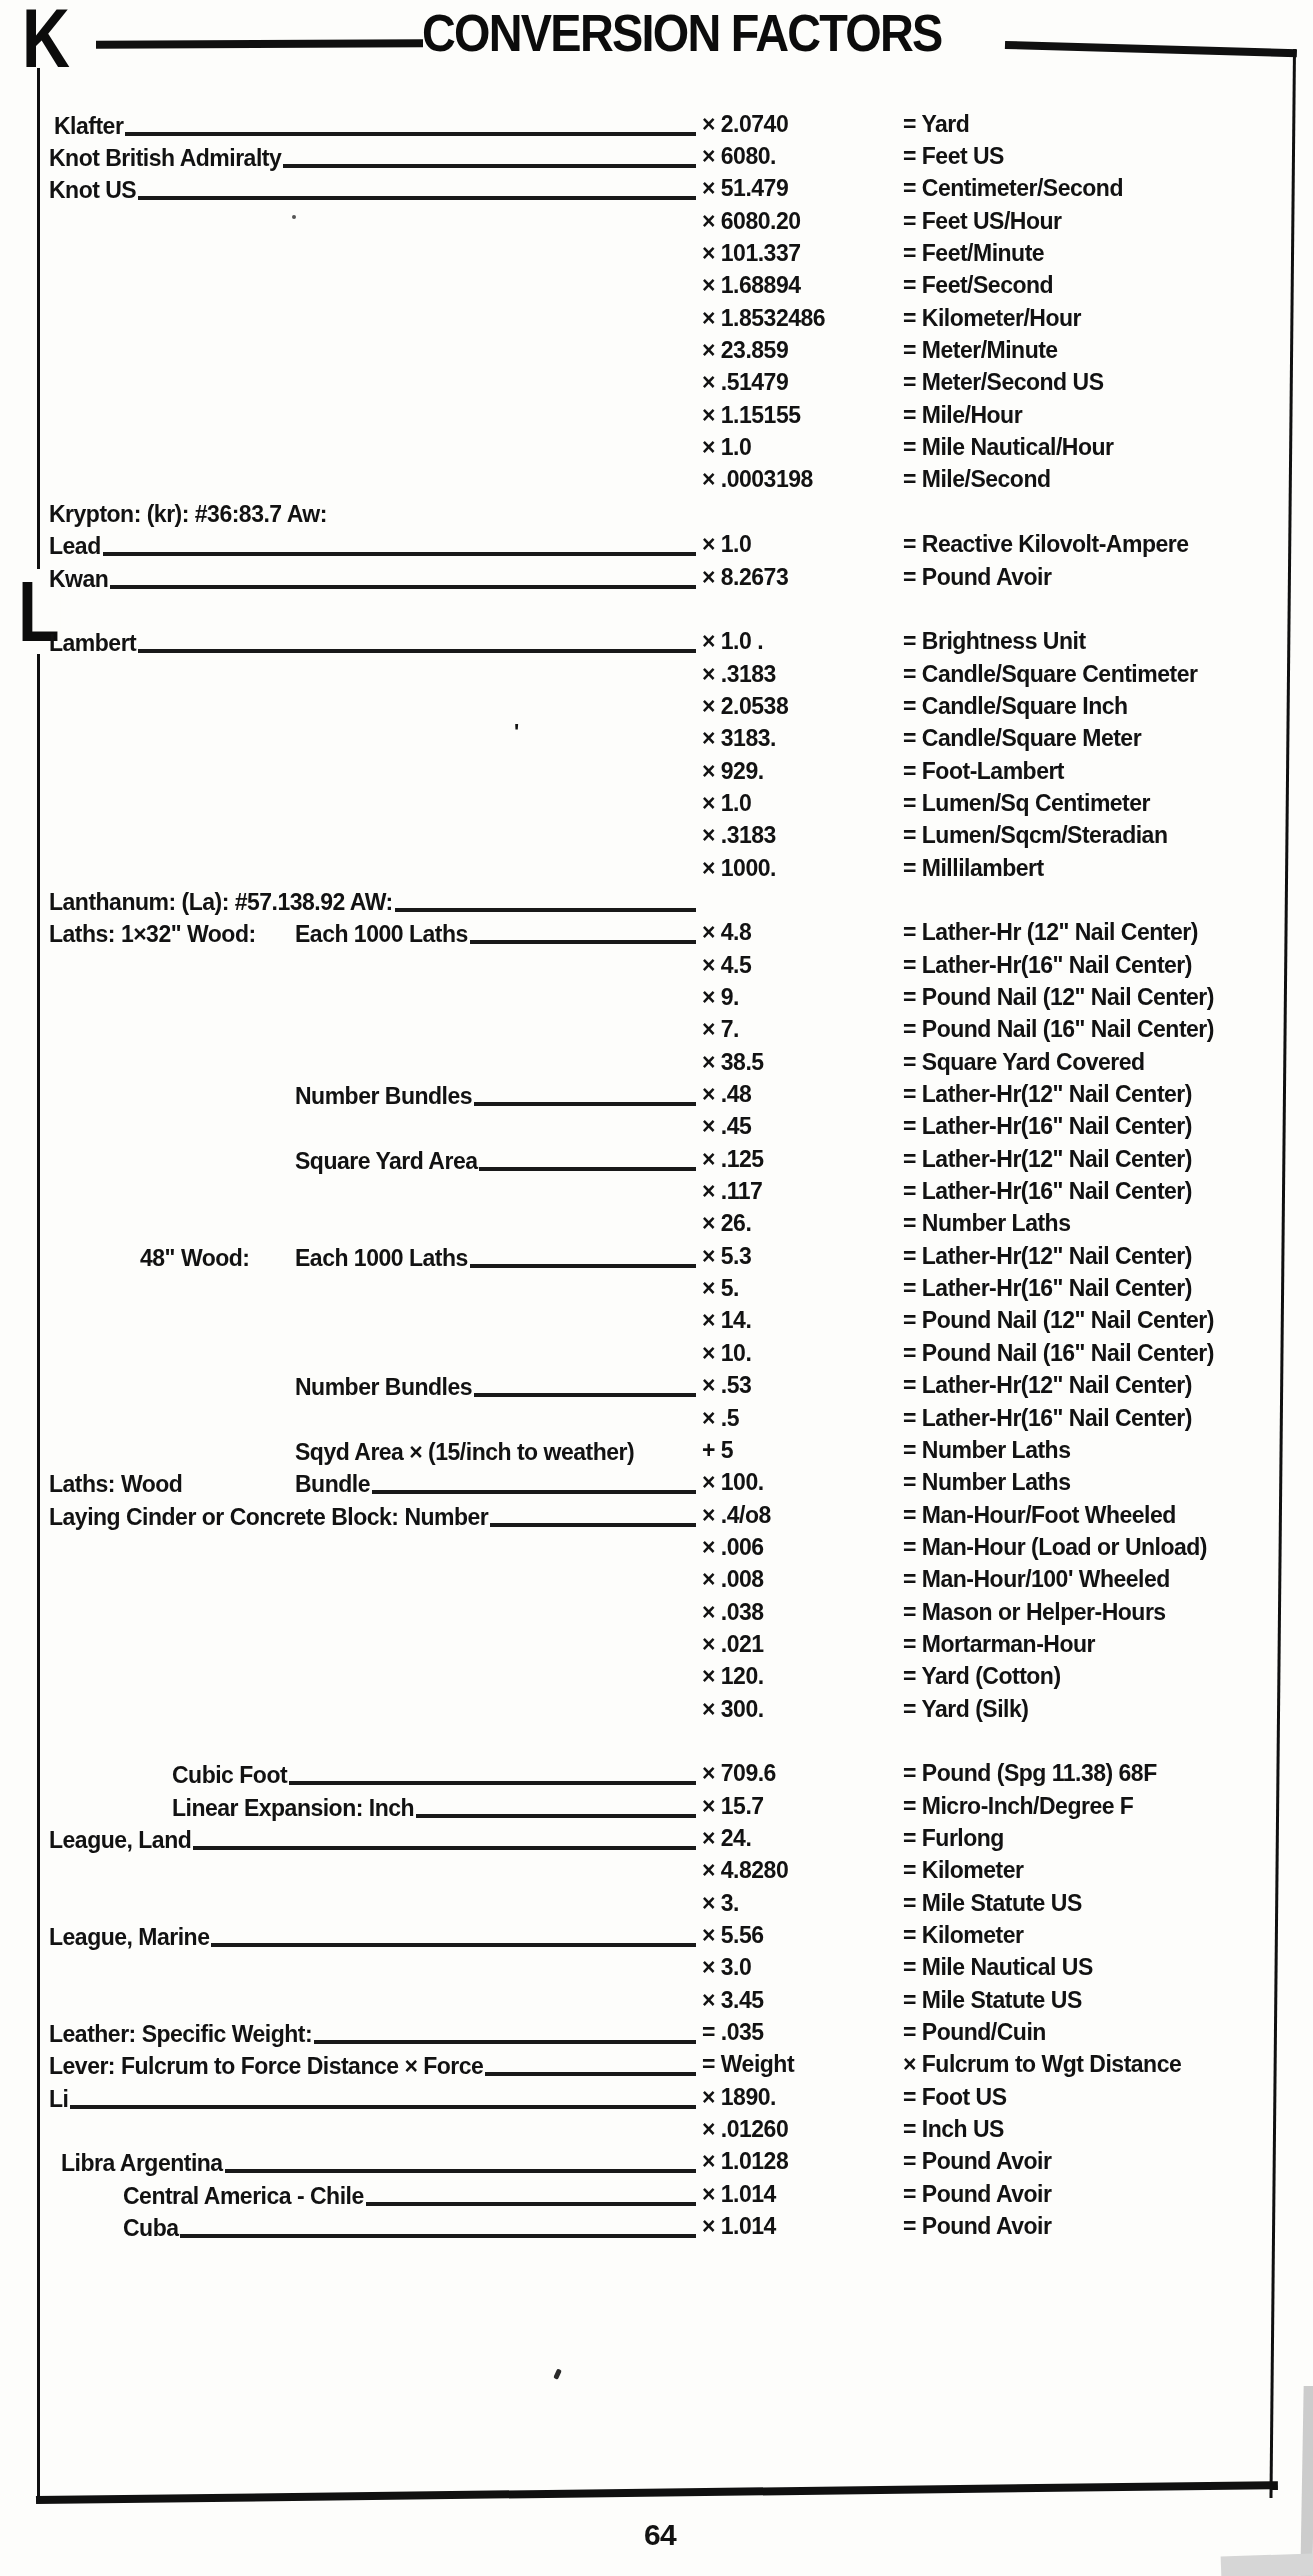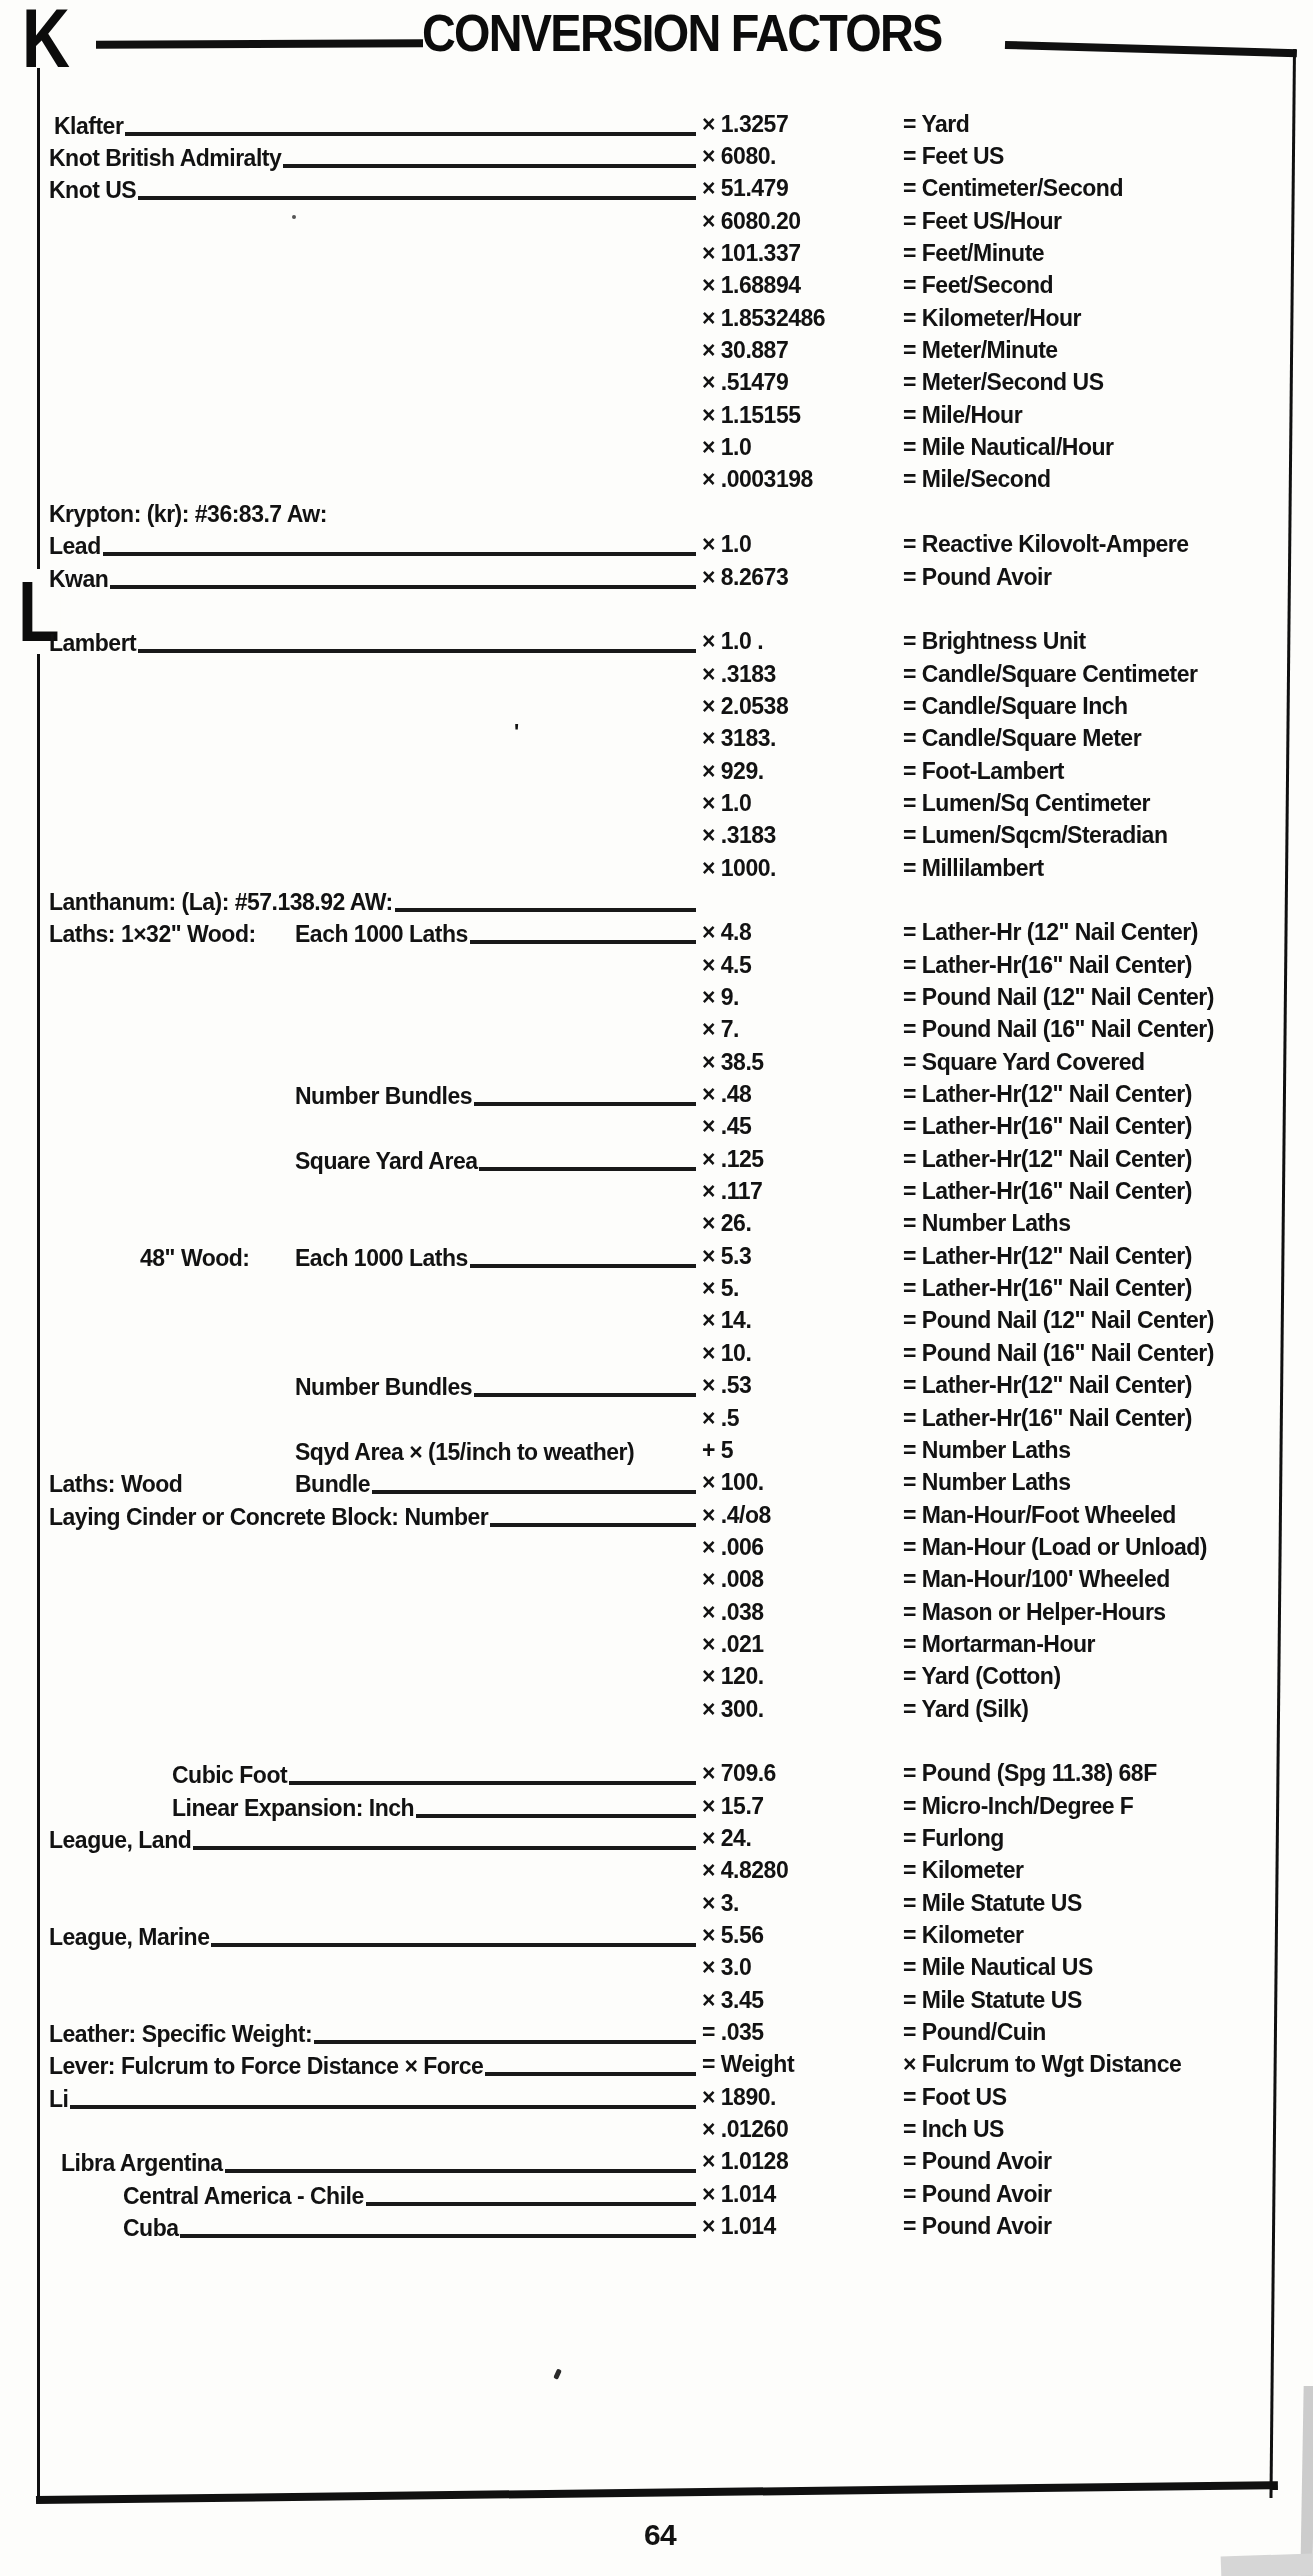--- a/index.html
+++ b/index.html
@@ -68,21 +68,21 @@
 <div id="border-bottom" class="rule"></div>
 
 <div id="letter-l" class="big-letter">L</div>
 
 <div id="rows">
     <div class="row" style="top: 109px;">
       <div class="lz">
         <span class="c1" style="margin-left: 5px;">Klafter</span>
         <span class="fill"></span>
       </div>
-      <span class="mid">× 1.3257</span>
+      <span class="mid">× 2.0740</span>
       <span class="rt">= Yard</span>
     </div>
     <div class="row" style="top: 141px;">
       <div class="lz">
         <span class="c1" style="margin-left: 0px;">Knot British Admiralty</span>
         <span class="fill"></span>
       </div>
       <span class="mid">× 6080.</span>
       <span class="rt">= Feet US</span>
     </div>
@@ -109,21 +109,21 @@
       <span class="mid">× 1.68894</span>
       <span class="rt">= Feet/Second</span>
     </div>
     <div class="row" style="top: 303px;">
       <div class="lz"></div>
       <span class="mid">× 1.8532486</span>
       <span class="rt">= Kilometer/Hour</span>
     </div>
     <div class="row" style="top: 335px;">
       <div class="lz"></div>
-      <span class="mid">× 30.887</span>
+      <span class="mid">× 23.859</span>
       <span class="rt">= Meter/Minute</span>
     </div>
     <div class="row" style="top: 367px;">
       <div class="lz"></div>
       <span class="mid">× .51479</span>
       <span class="rt">= Meter/Second US</span>
     </div>
     <div class="row" style="top: 400px;">
       <div class="lz"></div>
       <span class="mid">× 1.15155</span>

